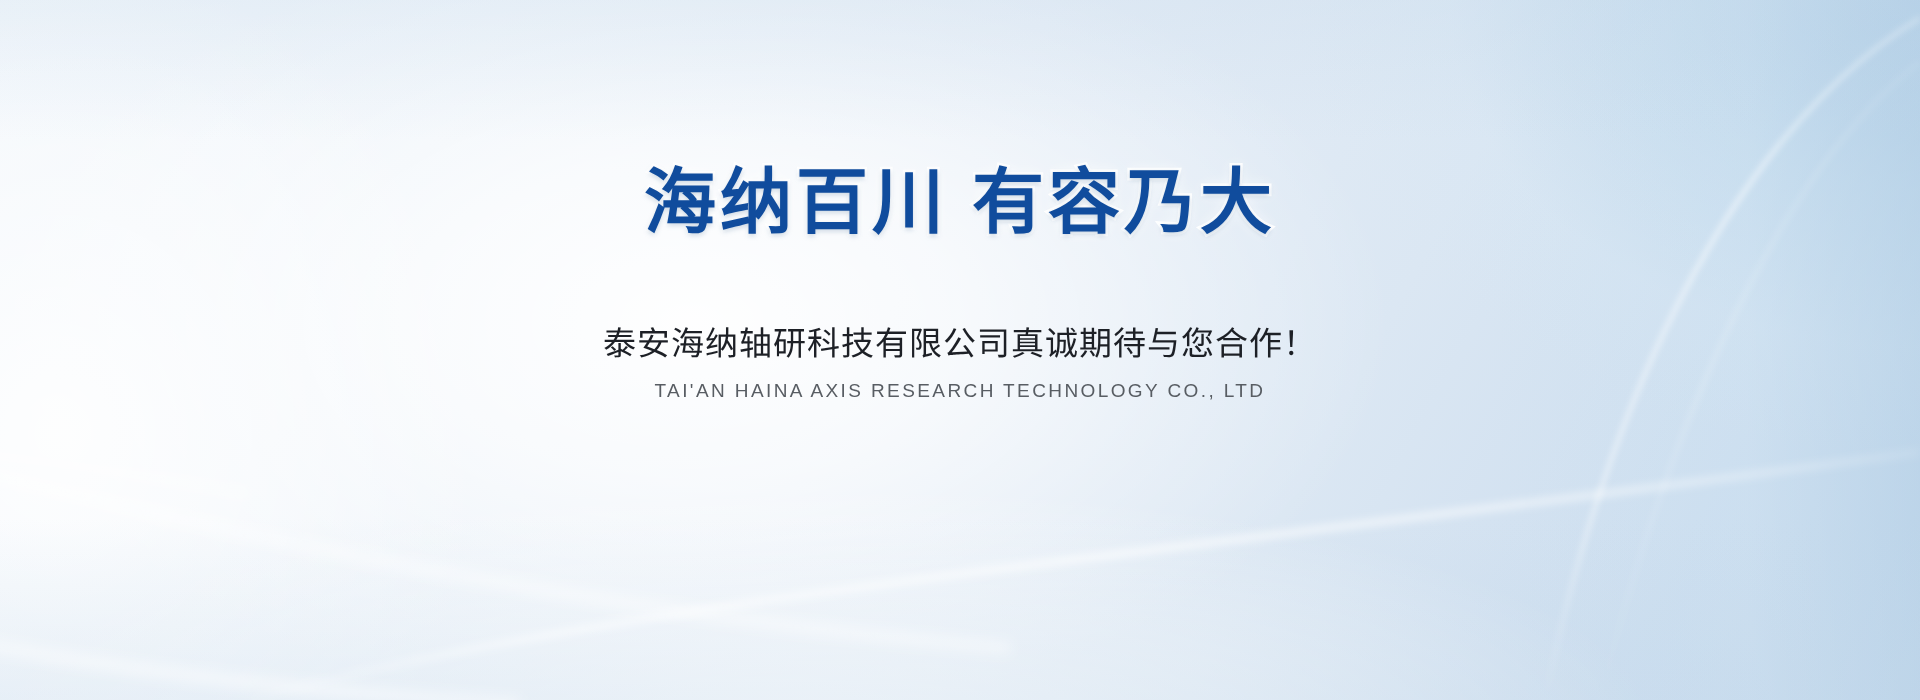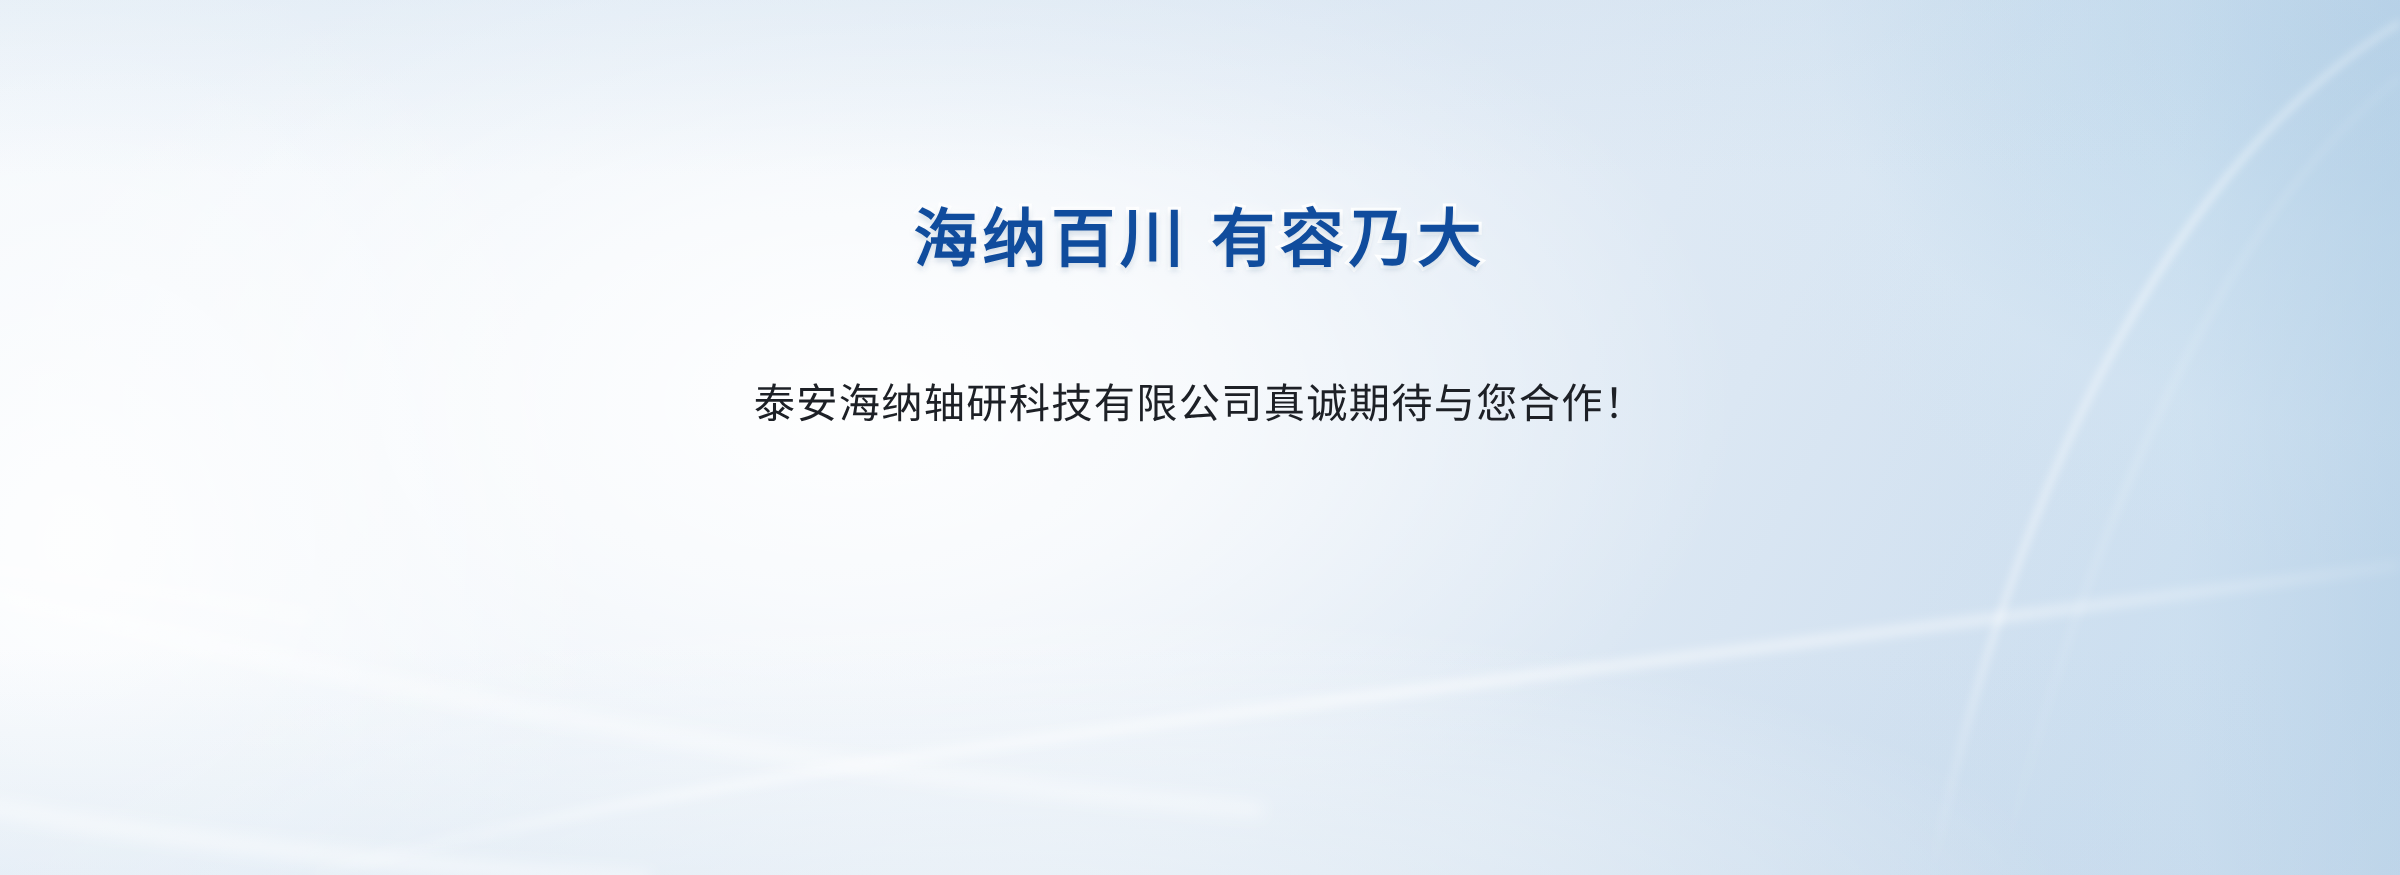--- a/index.html
+++ b/index.html
@@ -108,21 +108,21 @@
     position: absolute;
     inset: 0;
     display: flex;
     flex-direction: column;
     align-items: center;
     justify-content: flex-start;
   }
 
   .headline {
     margin-top: 166px;
-    font-size: 51px;
+    font-size: 72px;
     line-height: 1.0;
     font-weight: 700;
     color: #104c9d;
     letter-spacing: 4px;
     white-space: nowrap;
     -webkit-text-stroke: 5px rgba(255,255,255,0.95);
     paint-order: stroke fill;
     text-shadow:
       0 2px 5px rgba(120,150,180,0.40),
       0 0 14px rgba(255,255,255,0.85);
@@ -204,15 +204,16 @@
     <path d="M250,700 C620,598 1130,560 1920,452" fill="none" stroke="url(#bottomArcFade)" stroke-width="5" filter="url(#bottomBlur)"></path>
 
     <path d="M-30,470 C180,520 560,612 1010,648" fill="none" stroke="url(#streakFade)" stroke-width="9" filter="url(#streakBlur)"></path>
     <path d="M-40,640 C130,672 330,694 520,704" fill="none" stroke="url(#streakFade)" stroke-width="10" filter="url(#streakBlur)"></path>
     <path d="M-40,452 C60,462 150,476 250,494" fill="none" stroke="url(#streakFade)" stroke-width="6" filter="url(#streakBlur)"></path>
   </svg>
 
   <div class="content">
     <div class="headline">海纳百川 有容乃大</div>
     <div class="sub-cn">泰安海纳轴研科技有限公司真诚期待与您合作！</div>
+    <div class="sub-en">TAI'AN HAINA AXIS RESEARCH TECHNOLOGY CO., LTD</div>
   </div>
 
 </div>
 
 </body></html>

